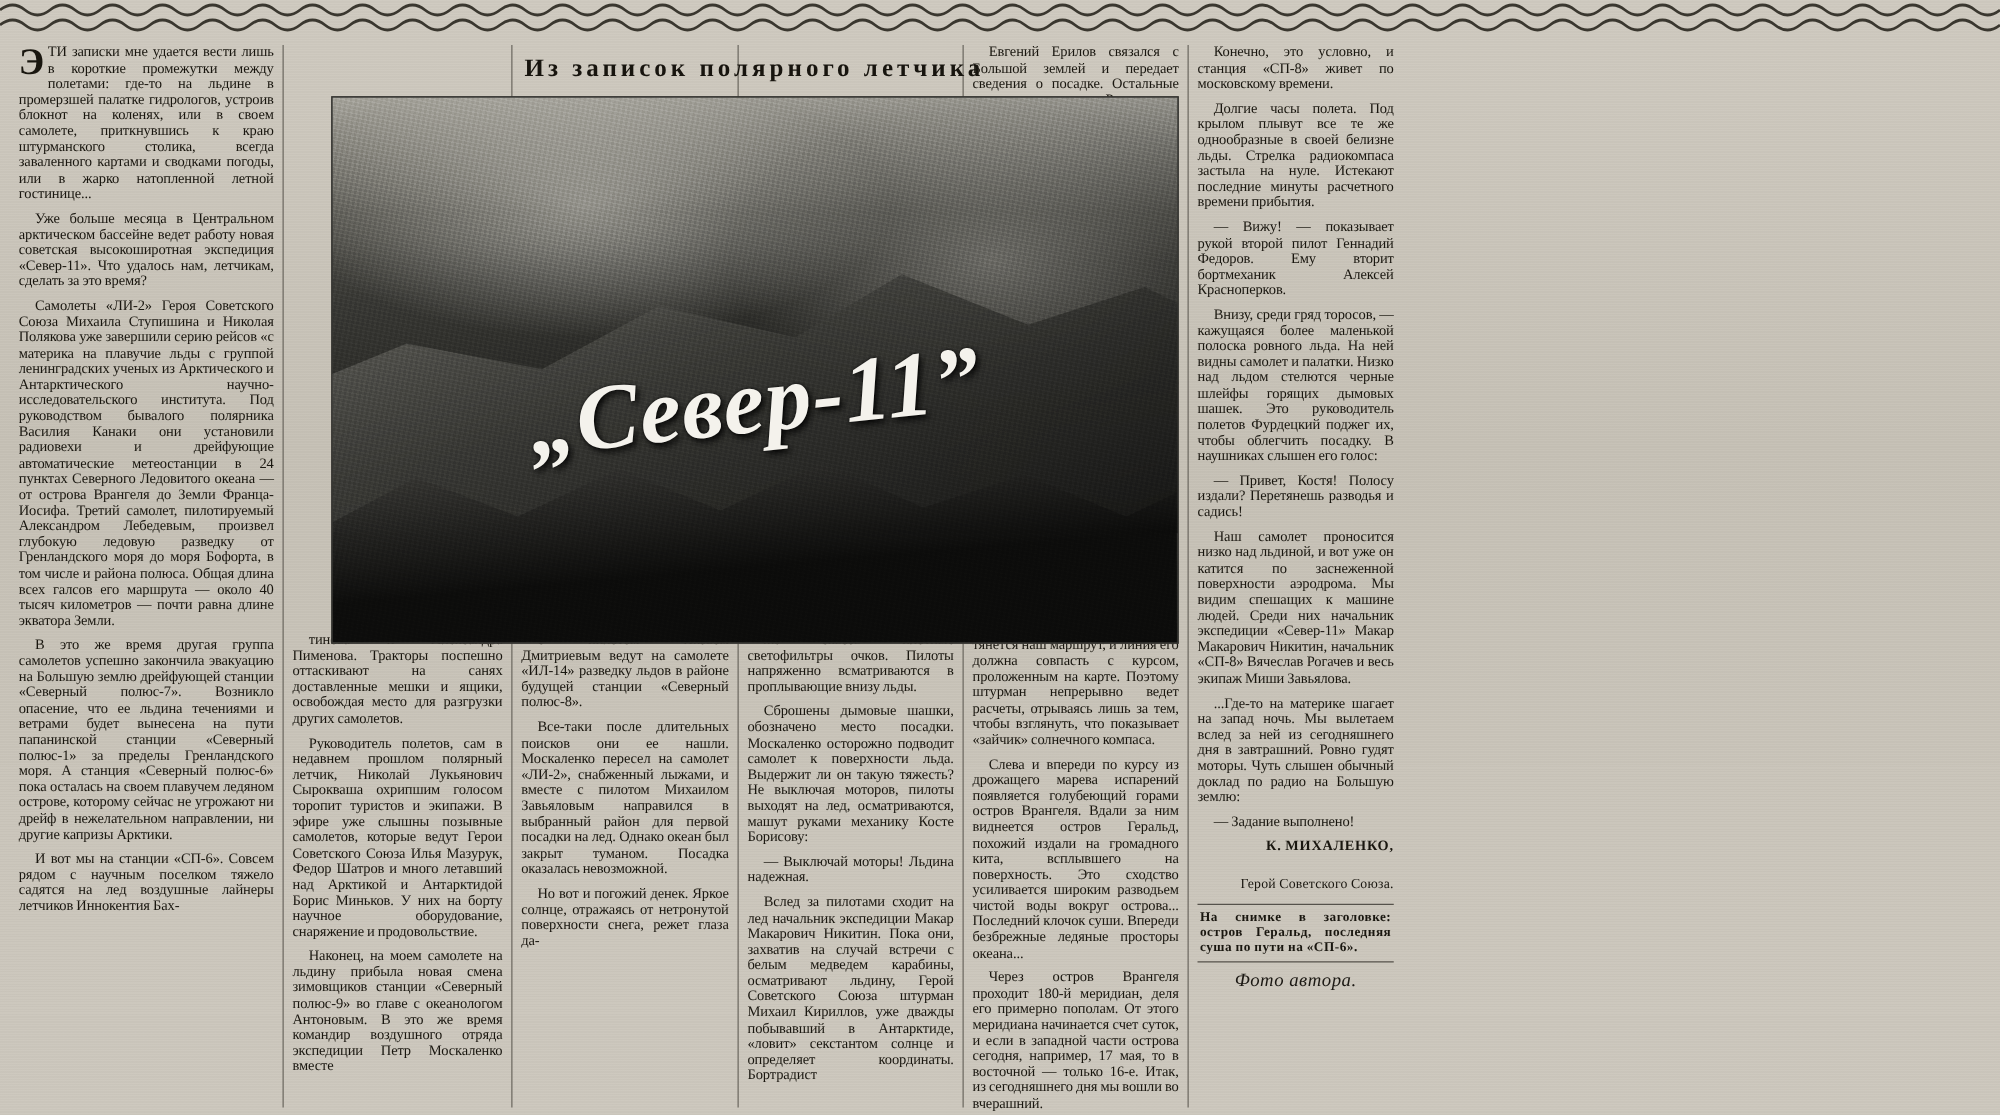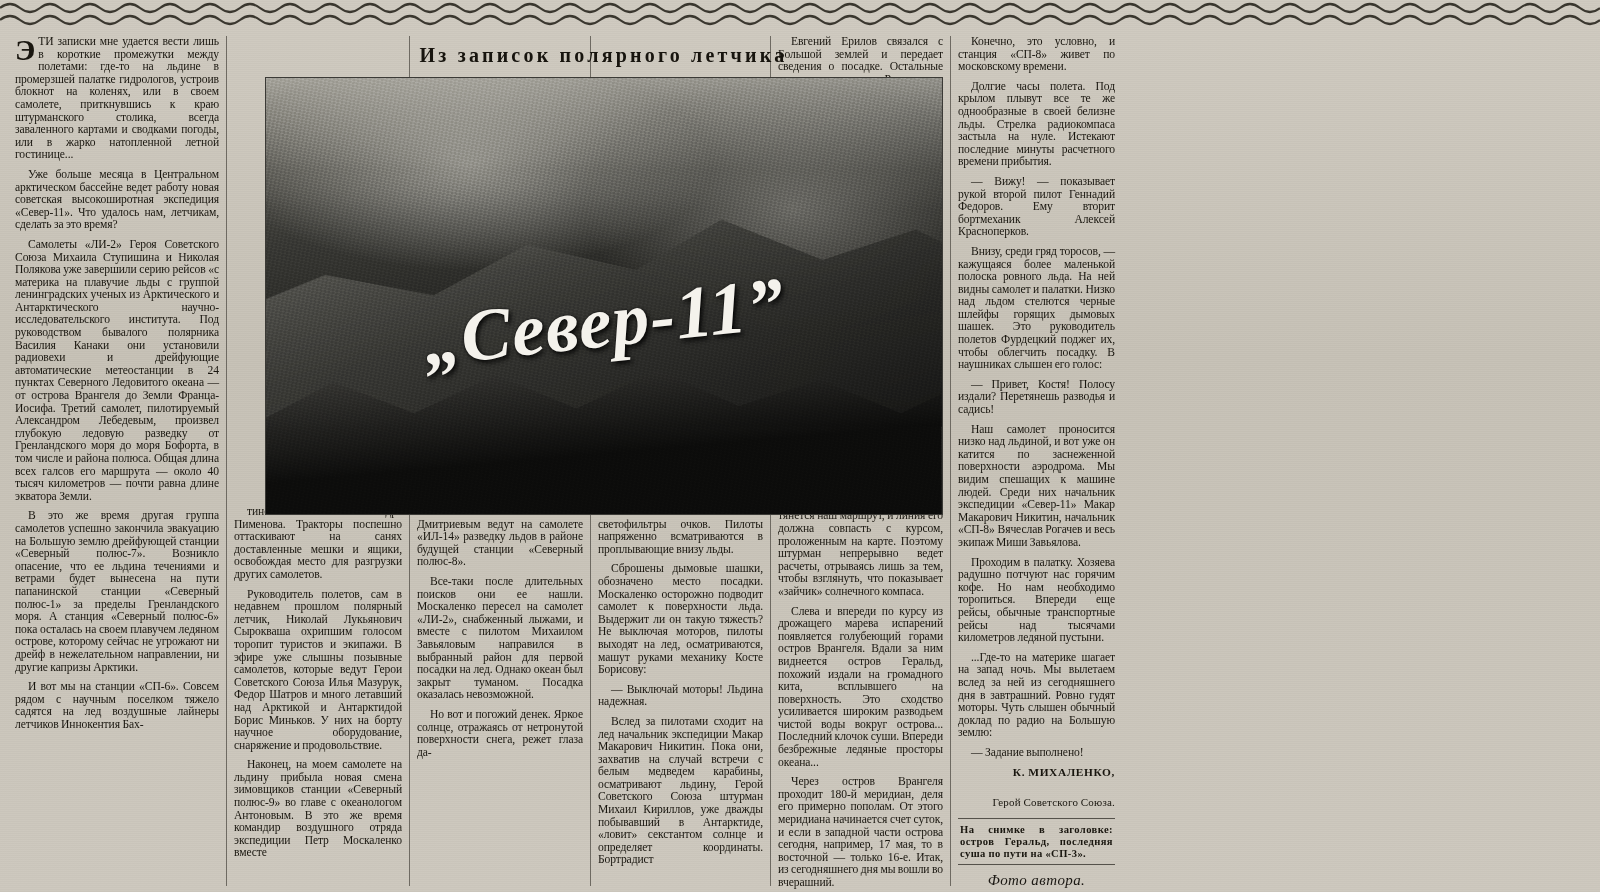--- a/index.html
+++ b/index.html
@@ -248,31 +248,30 @@
       <p>Через остров Врангеля проходит 180-й меридиан, деля его примерно пополам. От этого меридиана начинается счет суток, и если в западной части острова сегодня, например, 17 мая, то в восточной — только 16-е. Итак, из сегодняшнего дня мы вошли во вчерашний.</p>
     </div>
 
     <div class="col c6">
       <p>Конечно, это условно, и станция «СП-8» живет по московскому времени.</p>
       <p>Долгие часы полета. Под крылом плывут все те же однообразные в своей белизне льды. Стрелка радиокомпаса застыла на нуле. Истекают последние минуты расчетного времени прибытия.</p>
       <p>— Вижу! — показывает рукой второй пилот Геннадий Федоров. Ему вторит бортмеханик Алексей Красноперков.</p>
       <p>Внизу, среди гряд торосов, — кажущаяся более маленькой полоска ровного льда. На ней видны самолет и палатки. Низко над льдом стелются черные шлейфы горящих дымовых шашек. Это руководитель полетов Фурдецкий поджег их, чтобы облегчить посадку. В наушниках слышен его голос:</p>
       <p>— Привет, Костя! Полосу издали? Перетянешь разводья и садись!</p>
       <p>Наш самолет проносится низко над льдиной, и вот уже он катится по заснеженной поверхности аэродрома. Мы видим спешащих к машине людей. Среди них начальник экспедиции «Север-11» Макар Макарович Никитин, начальник «СП-8» Вячеслав Рогачев и весь экипаж Миши Завьялова.</p>
-      <p>Проходим в палатку. Хозяева радушно потчуют нас горячим кофе. Но нам необходимо торопиться. Впереди еще рейсы, обычные транспортные рейсы над тысячами километров ледяной пустыни.</p>
       <p>...Где-то на материке шагает на запад ночь. Мы вылетаем вслед за ней из сегодняшнего дня в завтрашний. Ровно гудят моторы. Чуть слышен обычный доклад по радио на Большую землю:</p>
       <p>— Задание выполнено!</p>
 
       <p class="sign noind">
         <span>К. МИХАЛЕНКО,</span>
         <span class="sub">Герой Советского Союза.</span>
       </p>
 
       <div class="caption-box">
-        <p>На снимке в заголовке: остров Геральд, последняя суша по пути на «СП-3».</p>
+        <p>На снимке в заголовке: остров Геральд, последняя суша по пути на «СП-6».</p>
       </div>
       <div class="photo-credit">Фото автора.</div>
     </div>
 
   </div>
 
   <div class="feature">
     <div class="headline">Из записок полярного летчика</div>
     <div class="photo">
       <div class="sky"></div>

